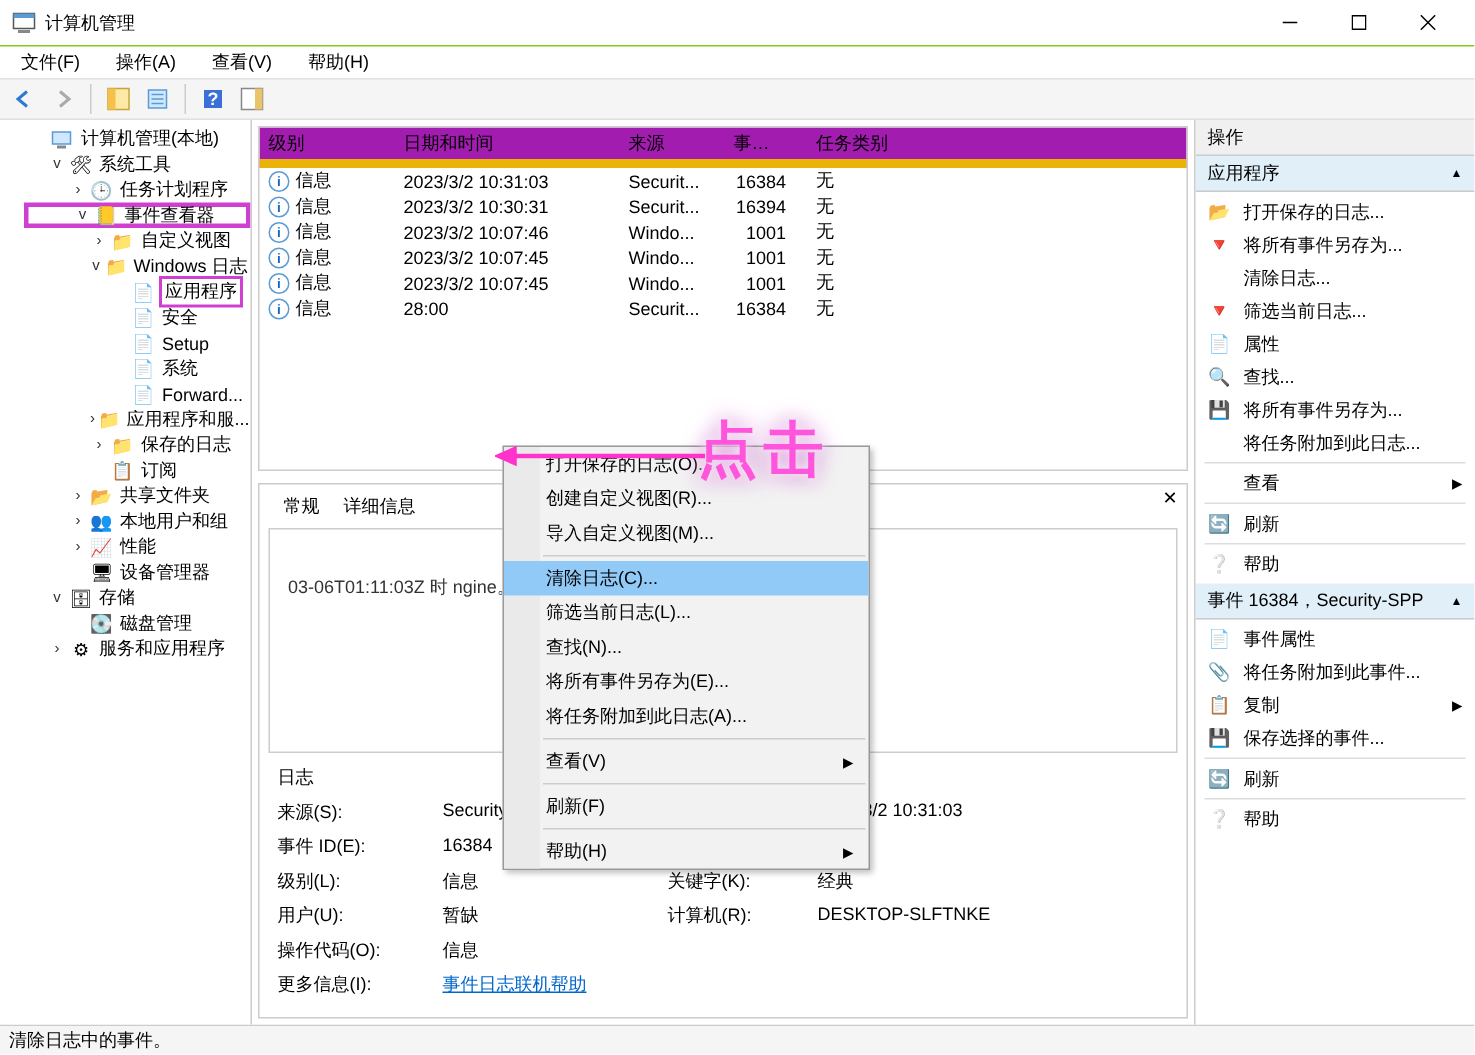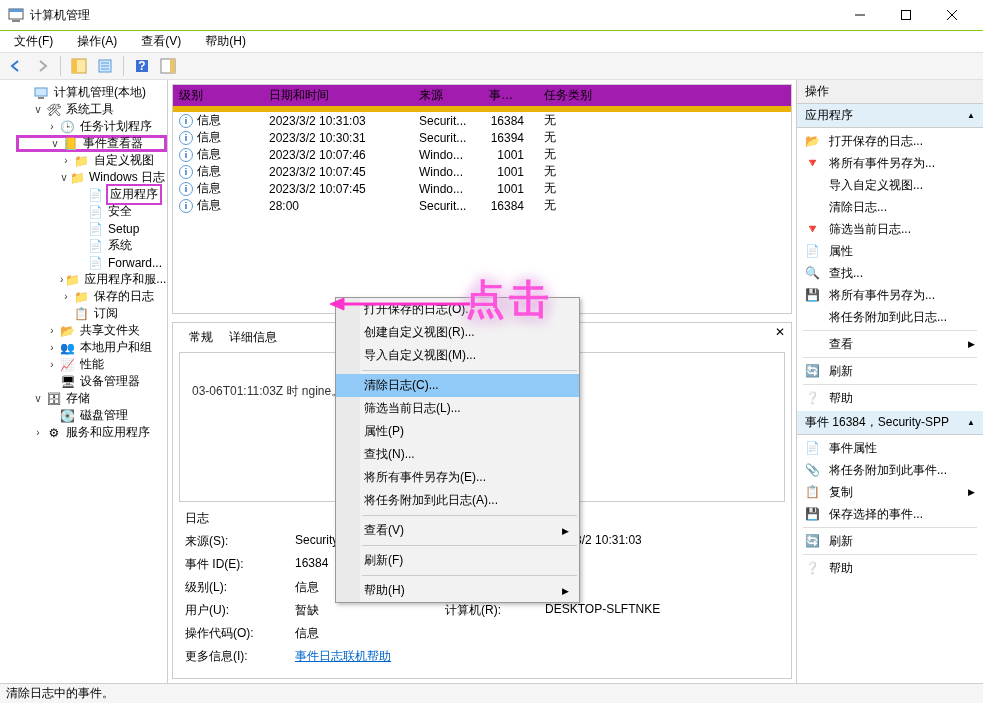--- a/index.html
+++ b/index.html
@@ -409,21 +409,20 @@
     </div>
 
     <div class="ctxmenu">
       <div class="ctxgutter"></div>
       <div class="ctxitem">打开保存的日志(O)...</div>
       <div class="ctxitem">创建自定义视图(R)...</div>
       <div class="ctxitem">导入自定义视图(M)...</div>
       <div class="ctxsep"></div>
       <div class="ctxitem selected">清除日志(C)...</div>
       <div class="ctxitem">筛选当前日志(L)...</div>
-      <div class="ctxitem">属性(P)</div>
       <div class="ctxitem">查找(N)...</div>
       <div class="ctxitem">将所有事件另存为(E)...</div>
       <div class="ctxitem">将任务附加到此日志(A)...</div>
       <div class="ctxsep"></div>
       <div class="ctxitem">
           <span>查看(V)</span>
           <span class="sub">▶</span>
         </div>
       <div class="ctxsep"></div>
       <div class="ctxitem">刷新(F)</div>
@@ -447,24 +446,20 @@
       <div class="action">
           <span class="aicon">📂</span>
           <span>打开保存的日志...</span>
         </div>
       <div class="action">
           <span class="aicon">🔻</span>
           <span>将所有事件另存为...</span>
         </div>
       <div class="action">
           <span class="aicon"></span>
-          <span>导入自定义视图...</span>
-        </div>
-      <div class="action">
-          <span class="aicon"></span>
           <span>清除日志...</span>
         </div>
       <div class="action">
           <span class="aicon">🔻</span>
           <span>筛选当前日志...</span>
         </div>
       <div class="action">
           <span class="aicon">📄</span>
           <span>属性</span>
         </div>

